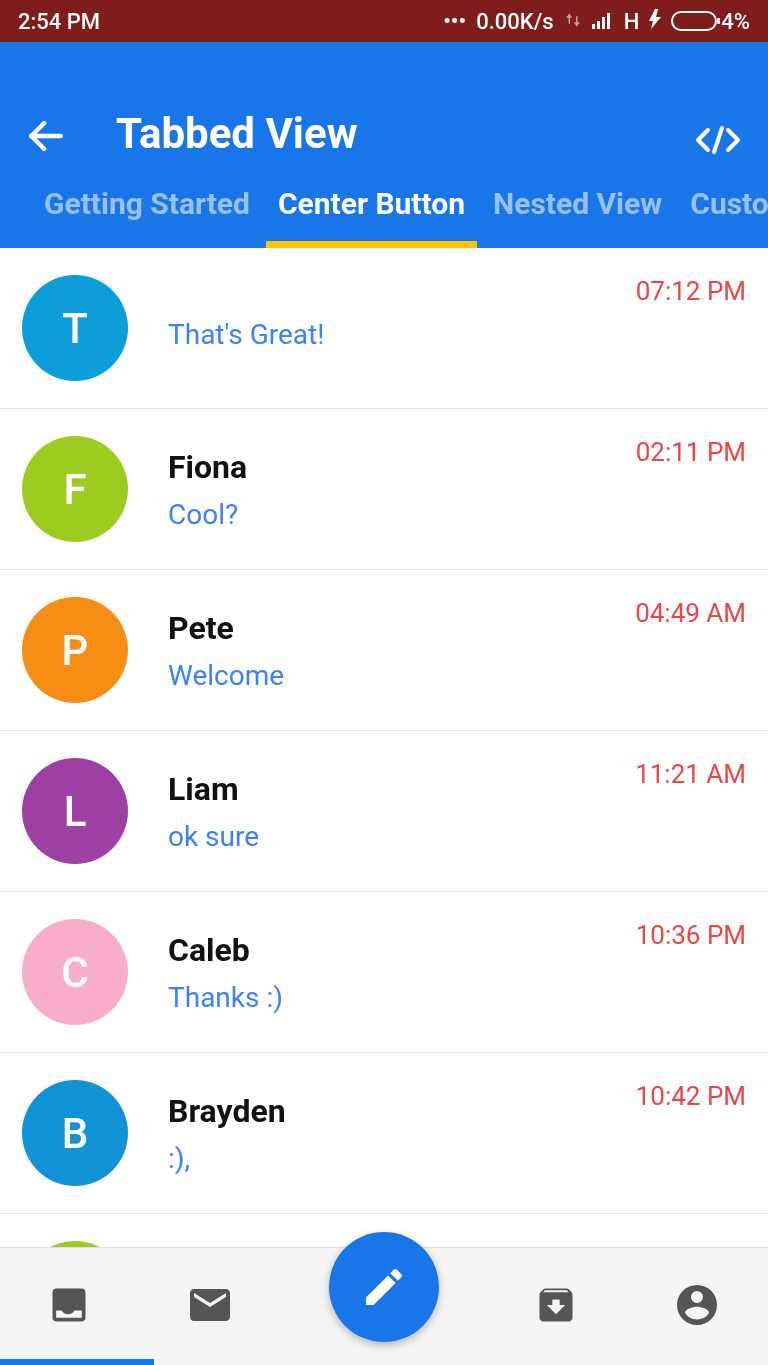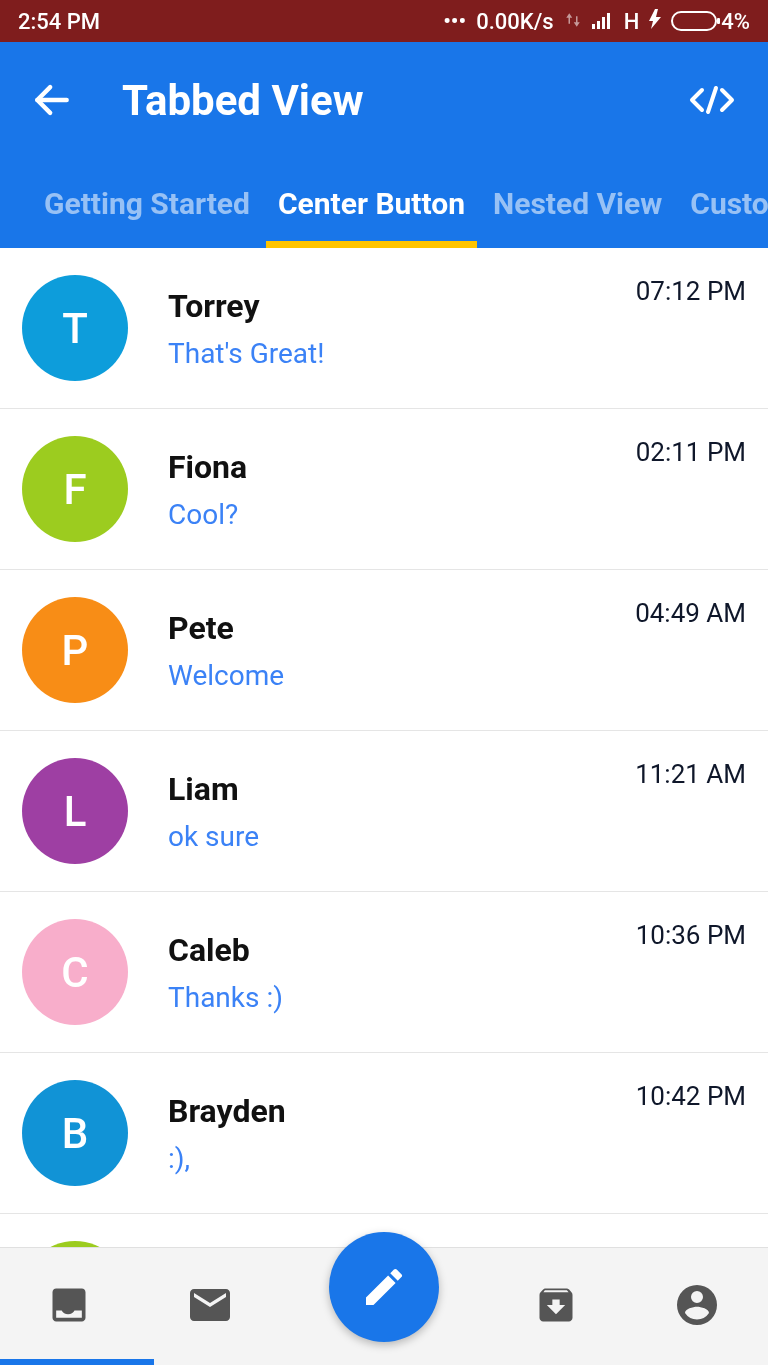--- a/index.html
+++ b/index.html
@@ -41,22 +41,22 @@
     position:absolute; right:-5px; top:5px;
     width:3px; height:6px; background:#fff; border-radius:1px;
   }
   .sb-dim { opacity:.55; }
 
   
   .appbar {
     height: 116px;
     background: #1976e9;
     display: flex;
-    align-items: center;
-    padding: 0 30px;
+    align-items: flex-end;
+    padding: 0 24px;
   }
   .back-arrow svg { display:block; }
   .appbar-title {
     color: #ffffff;
     font-size: 42px;
     font-weight: 700;
     margin-left: 48px;
     flex: 1;
   }
   .code-icon svg{display:block;}
@@ -130,21 +130,21 @@
     font-weight:700;
     color:#111;
   }
   .row-msg {
     font-size:28px;
     color:#3b82f6;
     margin-top:12px;
   }
   .row-time {
     font-size:26px;
-    color:#0f172a;
+    color:#ef4444;
     align-self:flex-start;
     margin-top:28px;
   }
 
   
   .bottombar {
     position:absolute;
     left:0; right:0; bottom:0;
     height:118px;
     background:#f4f4f4;
@@ -228,21 +228,20 @@
     <div class="tab">Getting Started</div>
     <div class="tab active">Center Button</div>
     <div class="tab">Nested View</div>
     <div class="tab">Custom</div>
   </div>
 
 <div class="list" id="list">
     <div class="row">
       <div class="avatar" style="background: rgb(13, 157, 219);">T</div>
       <div class="row-body">
-        <div class="row-name">Torrey</div>
         <div class="row-msg">That's Great!</div>
       </div>
       <div class="row-time">07:12 PM</div>
     </div>
     <div class="row">
       <div class="avatar" style="background: rgb(156, 204, 31);">F</div>
       <div class="row-body">
         <div class="row-name">Fiona</div>
         <div class="row-msg">Cool?</div>
       </div>

